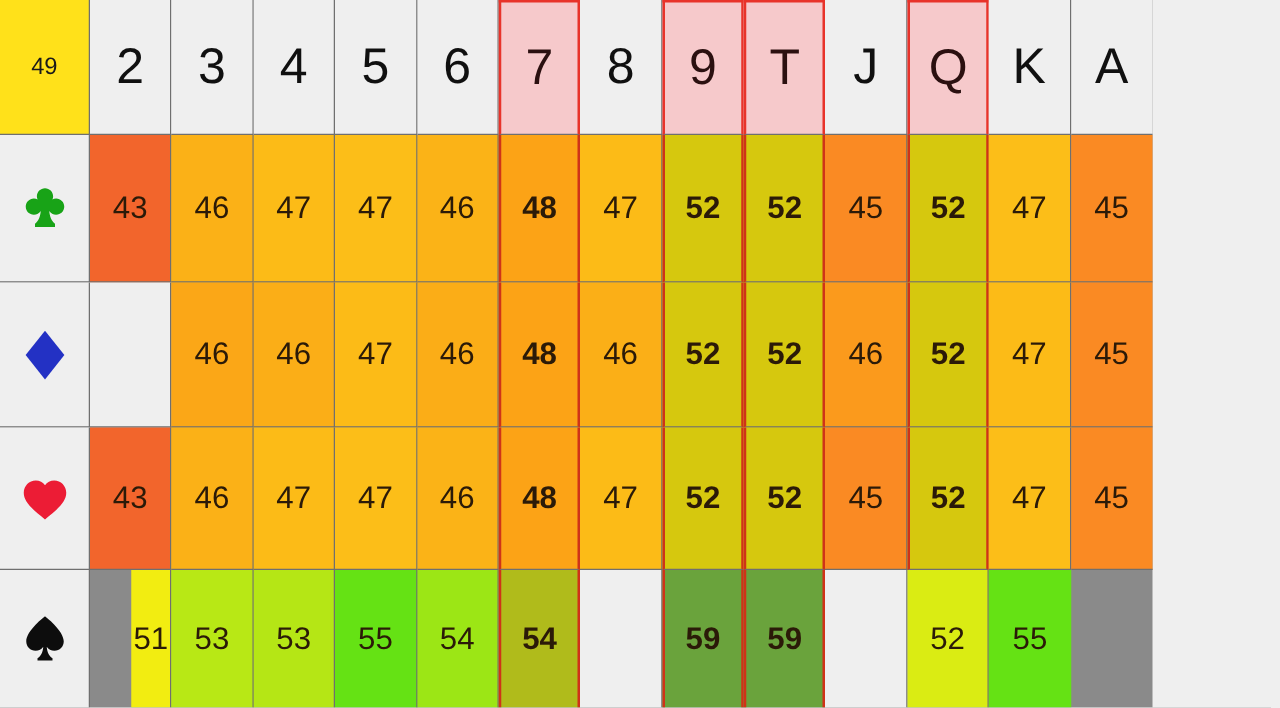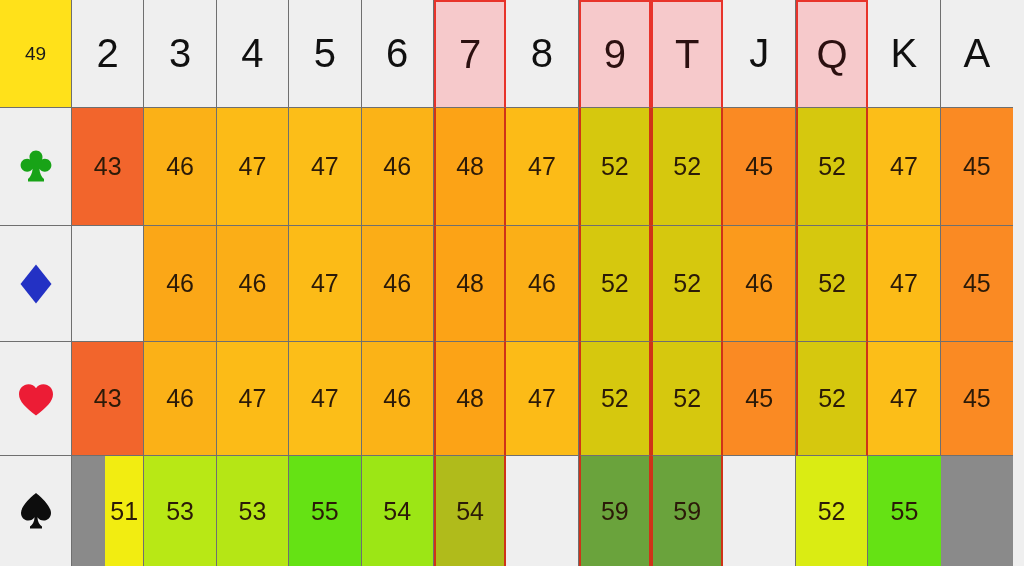--- a/index.html
+++ b/index.html
@@ -7,21 +7,21 @@
     padding: 0;
     background: #efefef;
   }
   body {
     width: 1024px;
     height: 566px;
     overflow: hidden;
     font-family: "Liberation Sans", sans-serif;
   }
   #grid {
-    width: 1013px;
+    width: 922px;
     height: 566px;
     display: grid;
     grid-template-columns: 72px repeat(13, 1fr);
     grid-template-rows: 108px 118px 116px 114px 110px;
     background: #8a8a8a;
     gap: 0;
   }
   .cell {
     position: relative;
     display: flex;
@@ -59,20 +59,21 @@
   }
   .suit svg { display: block; }
   
   .val {
     font-size: 25px;
     color: #2b1a08;
   }
   .val.hl {
     border-left: 2px solid #cf3318;
     border-right: 2px solid #cf3318;
+    font-weight: bold;
   }
   .val.empty { background: #efefef !important; }
   .last-col { border-right: none; }
   .last-row { border-bottom: none; }
 </style>
 </head>
 <body>
 
 <div id="grid">
     <div class="cell corner" style="background: rgb(255, 225, 26);">

